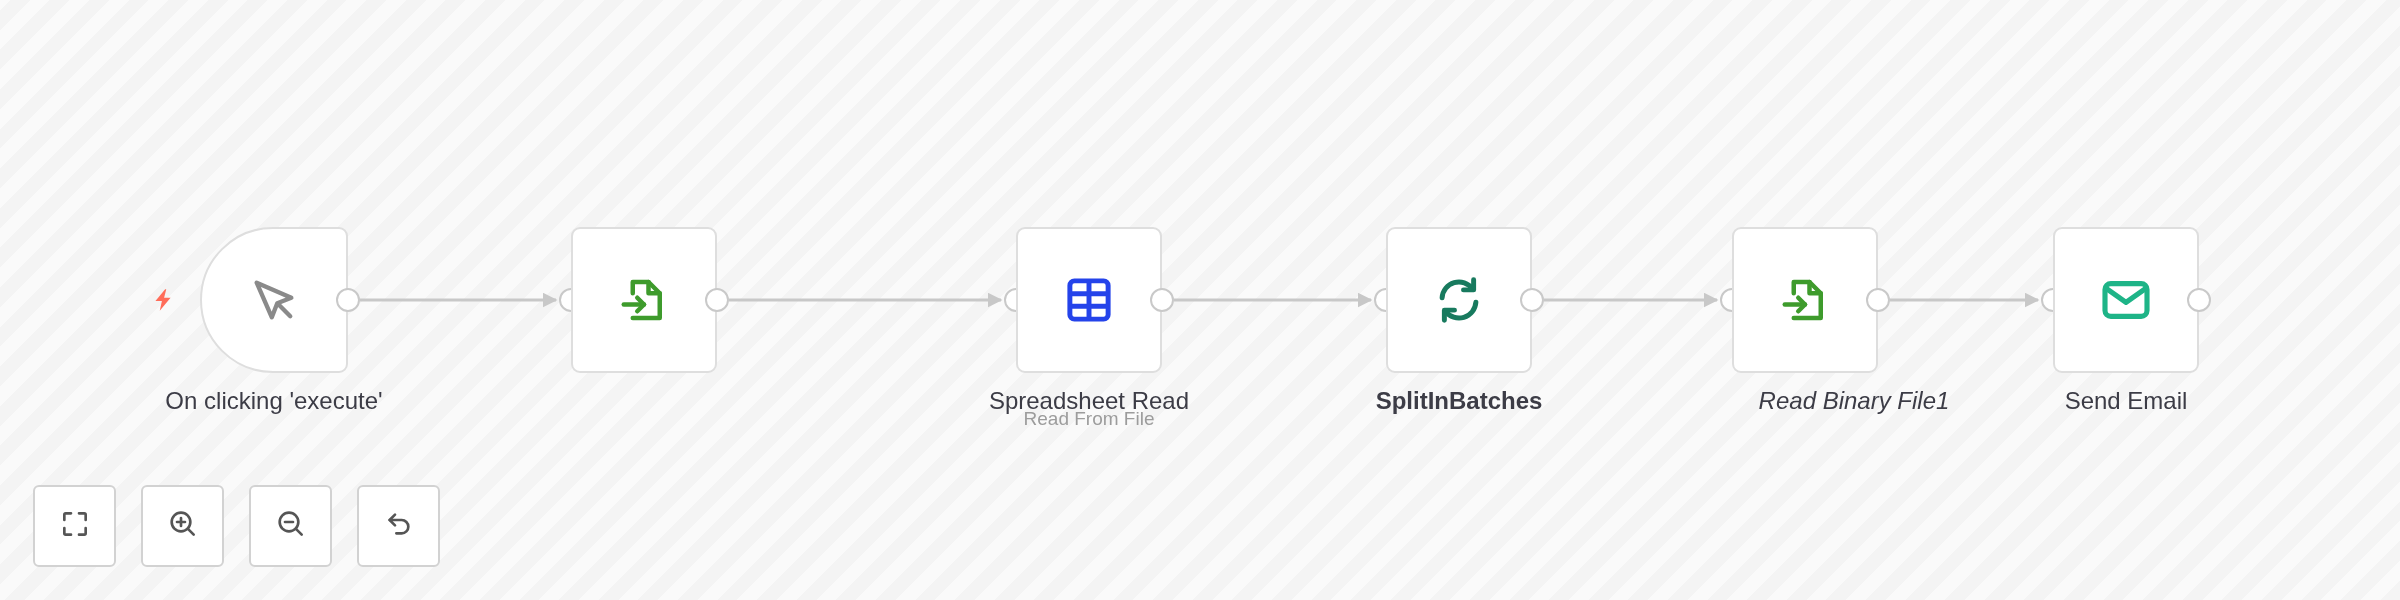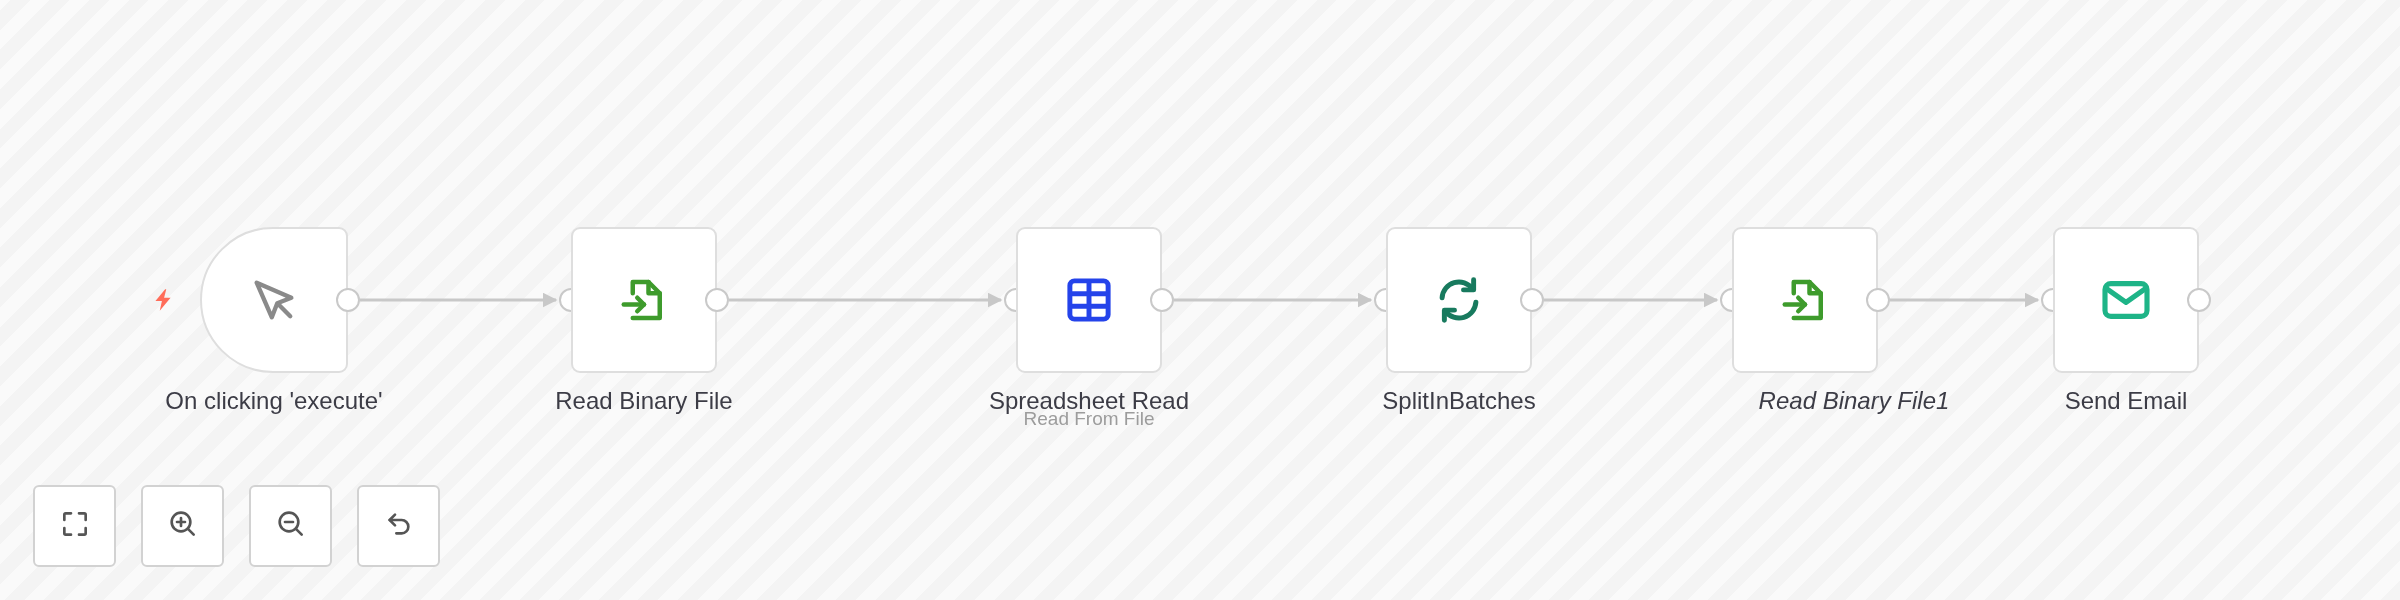--- a/index.html
+++ b/index.html
@@ -89,21 +89,20 @@
     <span class="icon">
       <svg viewBox="0 0 24 24" width="54" height="54" fill="none" stroke="#3e9b2c" stroke-width="2" stroke-linecap="round" stroke-linejoin="round">
         <path d="M7 9 V4 H14 L19 9 V20 H7"></path>
         <path d="M14 4 V9 H19"></path>
         <path d="M3 14 H12"></path>
         <path d="M9 11 L12 14 L9 17"></path>
       </svg>
     </span>
   </div>
   <div class="handle" style="left:705px;"></div>
-  <div class="label" style="left:484px;">Read Binary File</div>
 
   <div class="handle" style="left:1004px;"></div>
   <div class="node" style="left:1016px;">
     <span class="icon">
       <svg viewBox="0 0 24 24" width="54" height="54" fill="none" stroke="#2443ea" stroke-width="2.2" stroke-linejoin="round">
         <rect x="3.5" y="3.5" width="17" height="17" rx="2"></rect>
         <path d="M12 3.5 V20.5"></path>
         <path d="M3.5 9.2 H20.5"></path>
         <path d="M3.5 14.8 H20.5"></path>
       </svg>
@@ -118,21 +117,21 @@
     <span class="icon">
       <svg viewBox="0 0 24 24" width="54" height="54" fill="none" stroke="#187a5e" stroke-width="2.2" stroke-linecap="round" stroke-linejoin="round">
         <path d="M4.5 11 A7.5 7.5 0 0 1 18 7"></path>
         <path d="M18.5 3 V7.5 H14"></path>
         <path d="M19.5 13 A7.5 7.5 0 0 1 6 17"></path>
         <path d="M5.5 21 V16.5 H10"></path>
       </svg>
     </span>
   </div>
   <div class="handle" style="left:1520px;"></div>
-  <div class="label" style="left:1299px;">SplitInBatches</div>
+  <div class="label" style="left:1299px;font-weight:bold;">SplitInBatches</div>
 
   <div class="handle" style="left:1720px;"></div>
   <div class="node" style="left:1732px;">
     <span class="icon">
       <svg viewBox="0 0 24 24" width="54" height="54" fill="none" stroke="#3e9b2c" stroke-width="2" stroke-linecap="round" stroke-linejoin="round">
         <path d="M7 9 V4 H14 L19 9 V20 H7"></path>
         <path d="M14 4 V9 H19"></path>
         <path d="M3 14 H12"></path>
         <path d="M9 11 L12 14 L9 17"></path>
       </svg>

